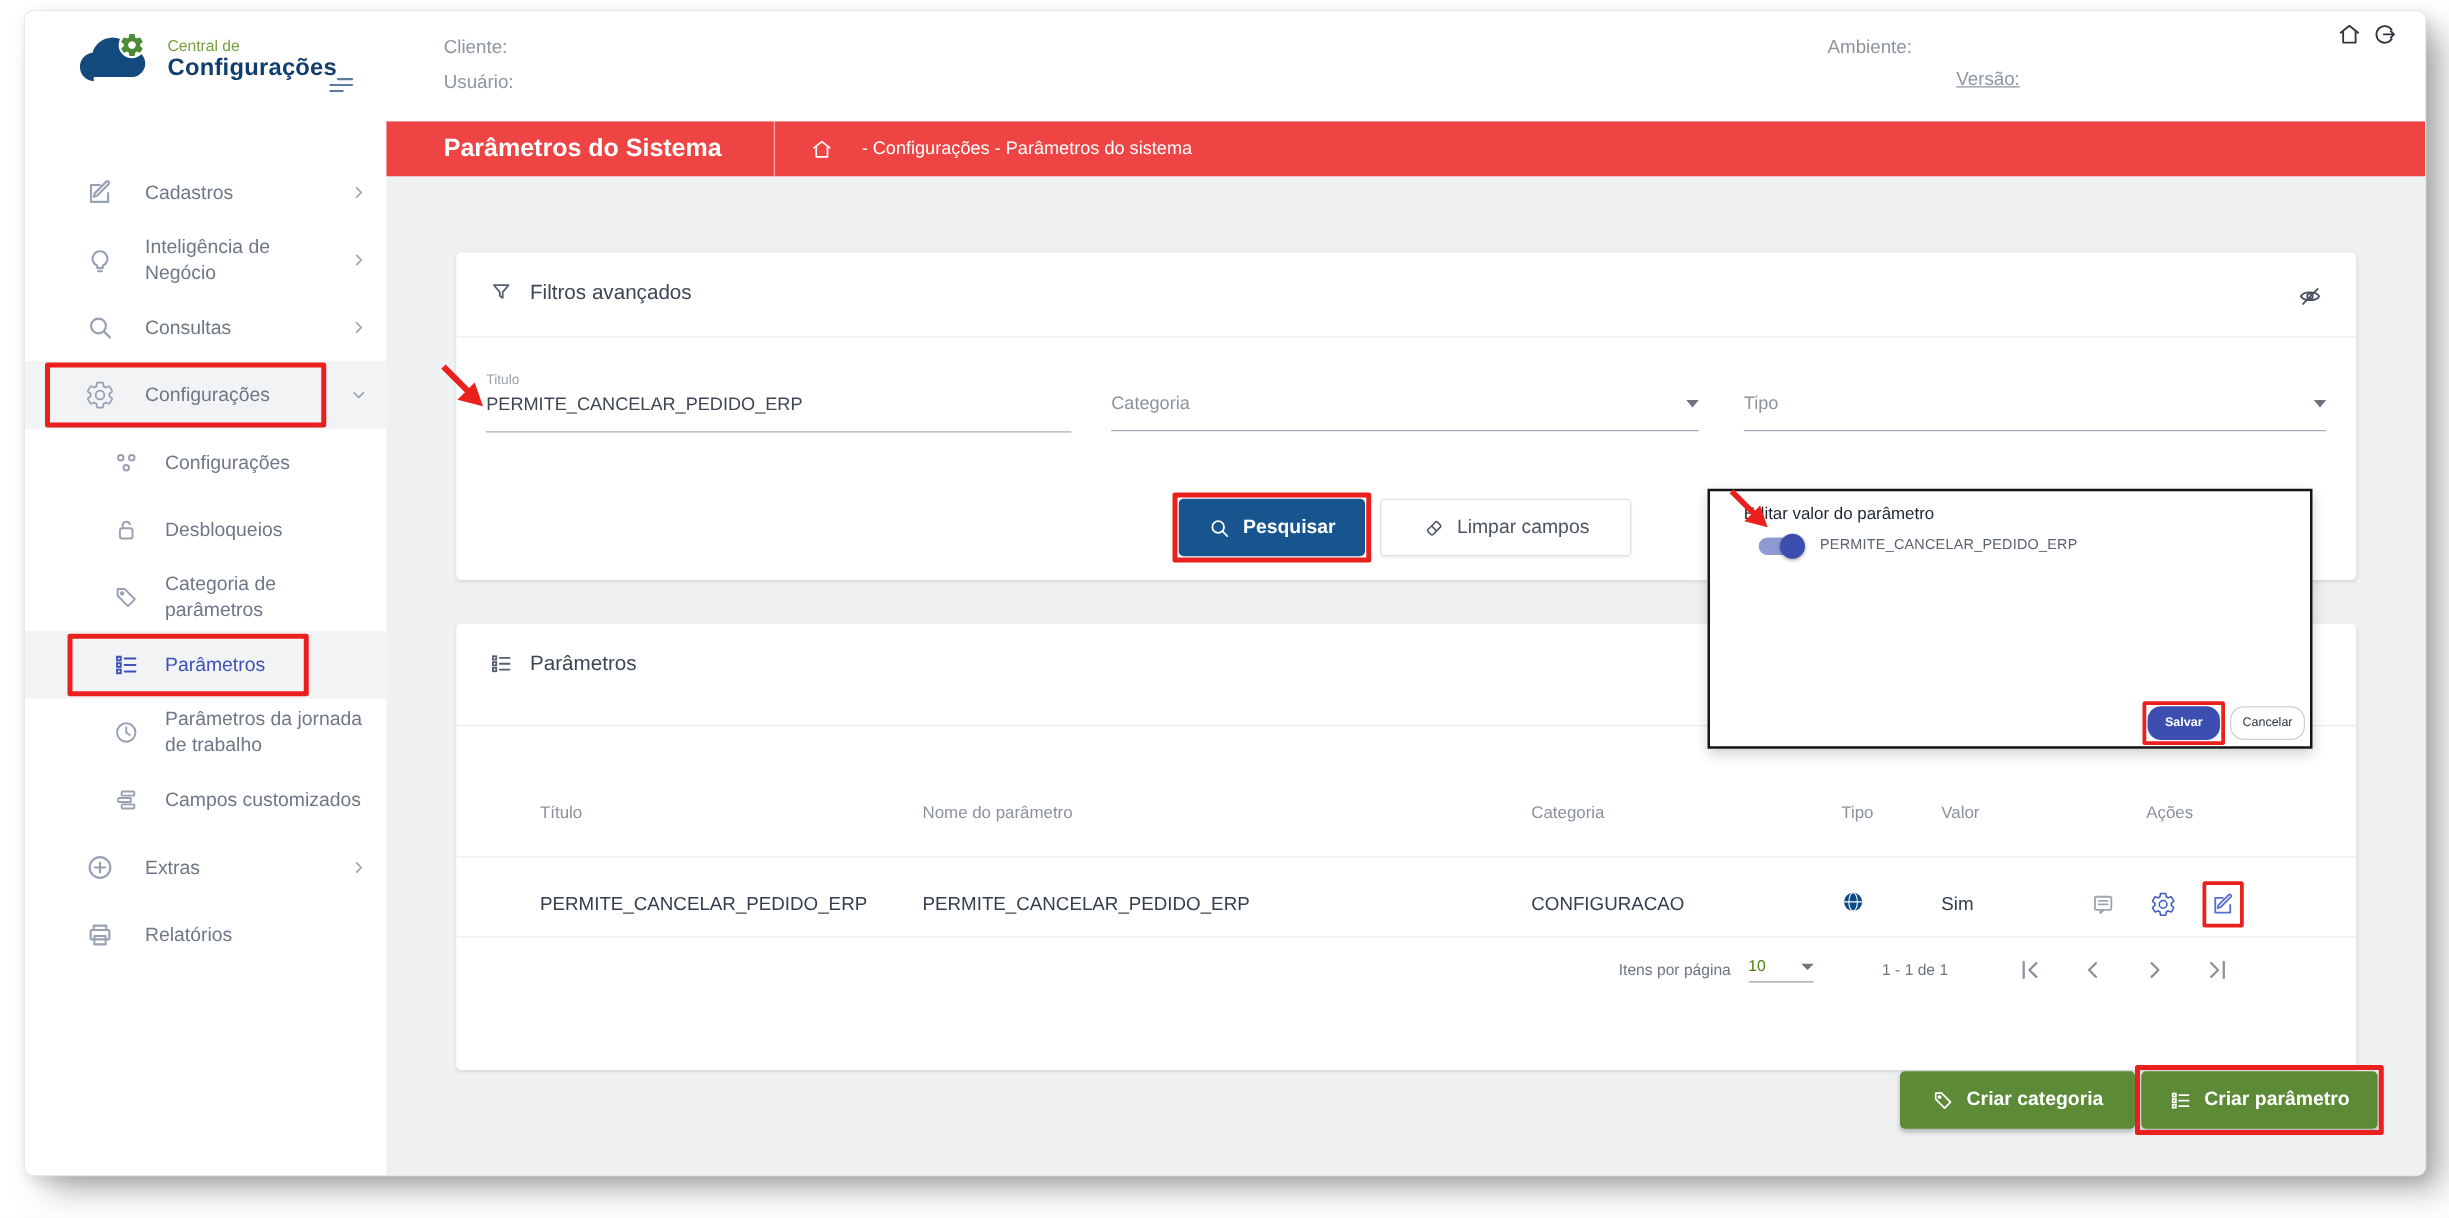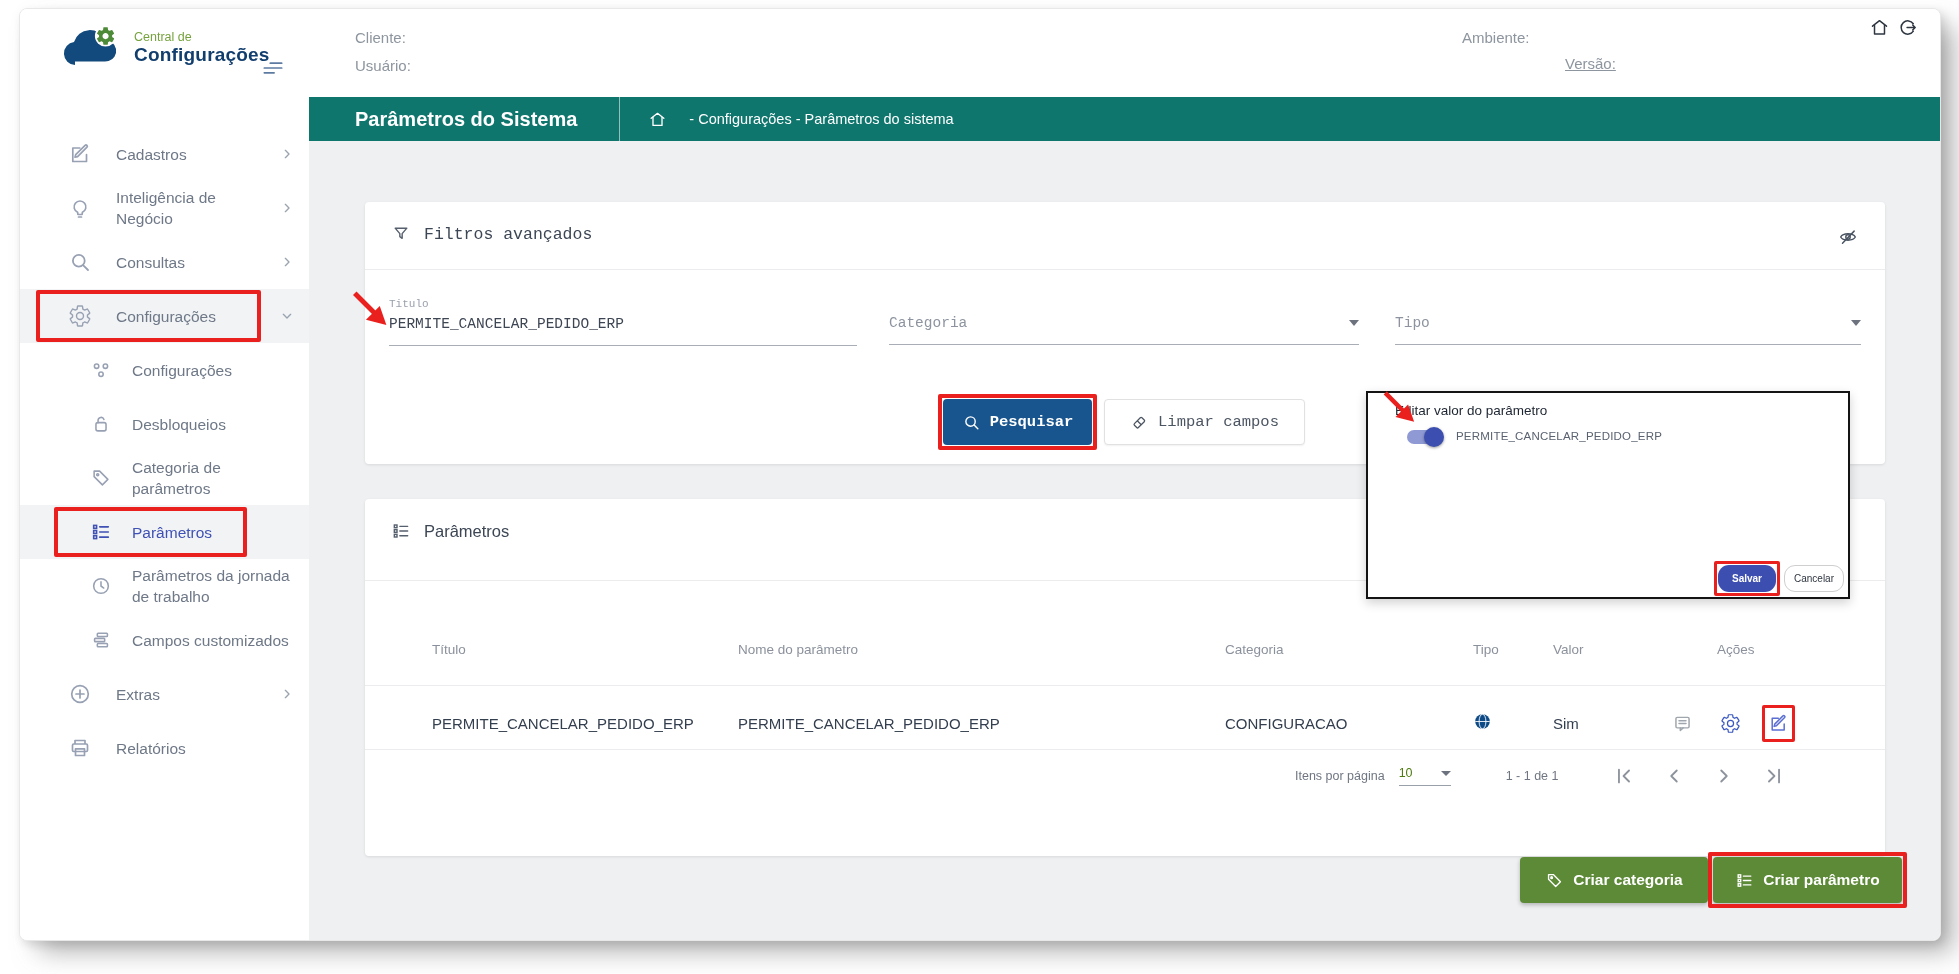--- a/index.html
+++ b/index.html
@@ -31,28 +31,28 @@
   .side-item.active-blue, .side-item.active-blue .si-icon { color:#3f51b5; }
   svg.ic { width:100%; height:100%; display:block; }
 
   
   .ann { position:absolute; border:4px solid #e9201d; border-radius:2px; pointer-events:none; z-index:30; }
   .ann.thin { border-width:3px; }
   .arrow-red { position:absolute; color:#e9201d; z-index:31; pointer-events:none; }
 
   
   .main { position:absolute; left:289px; top:88px; right:0; bottom:0; background:#eef0f2; }
-  .greenbar { position:absolute; left:0; top:0; right:0; height:44px; background:#0f766e; display:flex; align-items:center; color:#fff; }
+  .greenbar { position:absolute; left:0; top:0; right:0; height:44px; background:#ef4444; display:flex; align-items:center; color:#fff; }
   .gb-title { margin-left:46px; font-size:20px; font-weight:bold; }
   .gb-sep { width:1px; height:100%; background:rgba(255,255,255,.55); margin-left:42px; }
   .gb-home { width:19px; height:19px; margin-left:28px; color:#fff; cursor:pointer; }
   .gb-crumb { margin-left:22px; font-size:14.5px; }
 
   .card { position:absolute; background:#fff; border-radius:4px; box-shadow:0 1px 3px rgba(0,0,0,.10); }
-  .card.filters { left:56px; top:105px; width:1520px; height:262px;font-family:Liberation Mono, monospace; }
+  .card.filters { left:56px; top:105px; width:1520px; height:262px; }
   .card.params  { left:56px; top:402px; width:1520px; height:357px; }
   .card-head { position:absolute; left:26px; top:22px; display:flex; align-items:center; gap:13px;
                color:#3c4654; font-size:16.5px; font-weight:500; }
   .card-head .ch-icon { width:20px; height:20px; color:#555f6d; }
   .card-div { position:absolute; left:0; right:0; border-top:1px solid #ececee; }
   .eyeoff { position:absolute; right:26px; top:24px; width:22px; height:22px; color:#4a5462; cursor:pointer; }
 
   
   .field { position:absolute; }
   .f-label { font-size:11px; color:#9aa1ac; margin-bottom:2px; }

